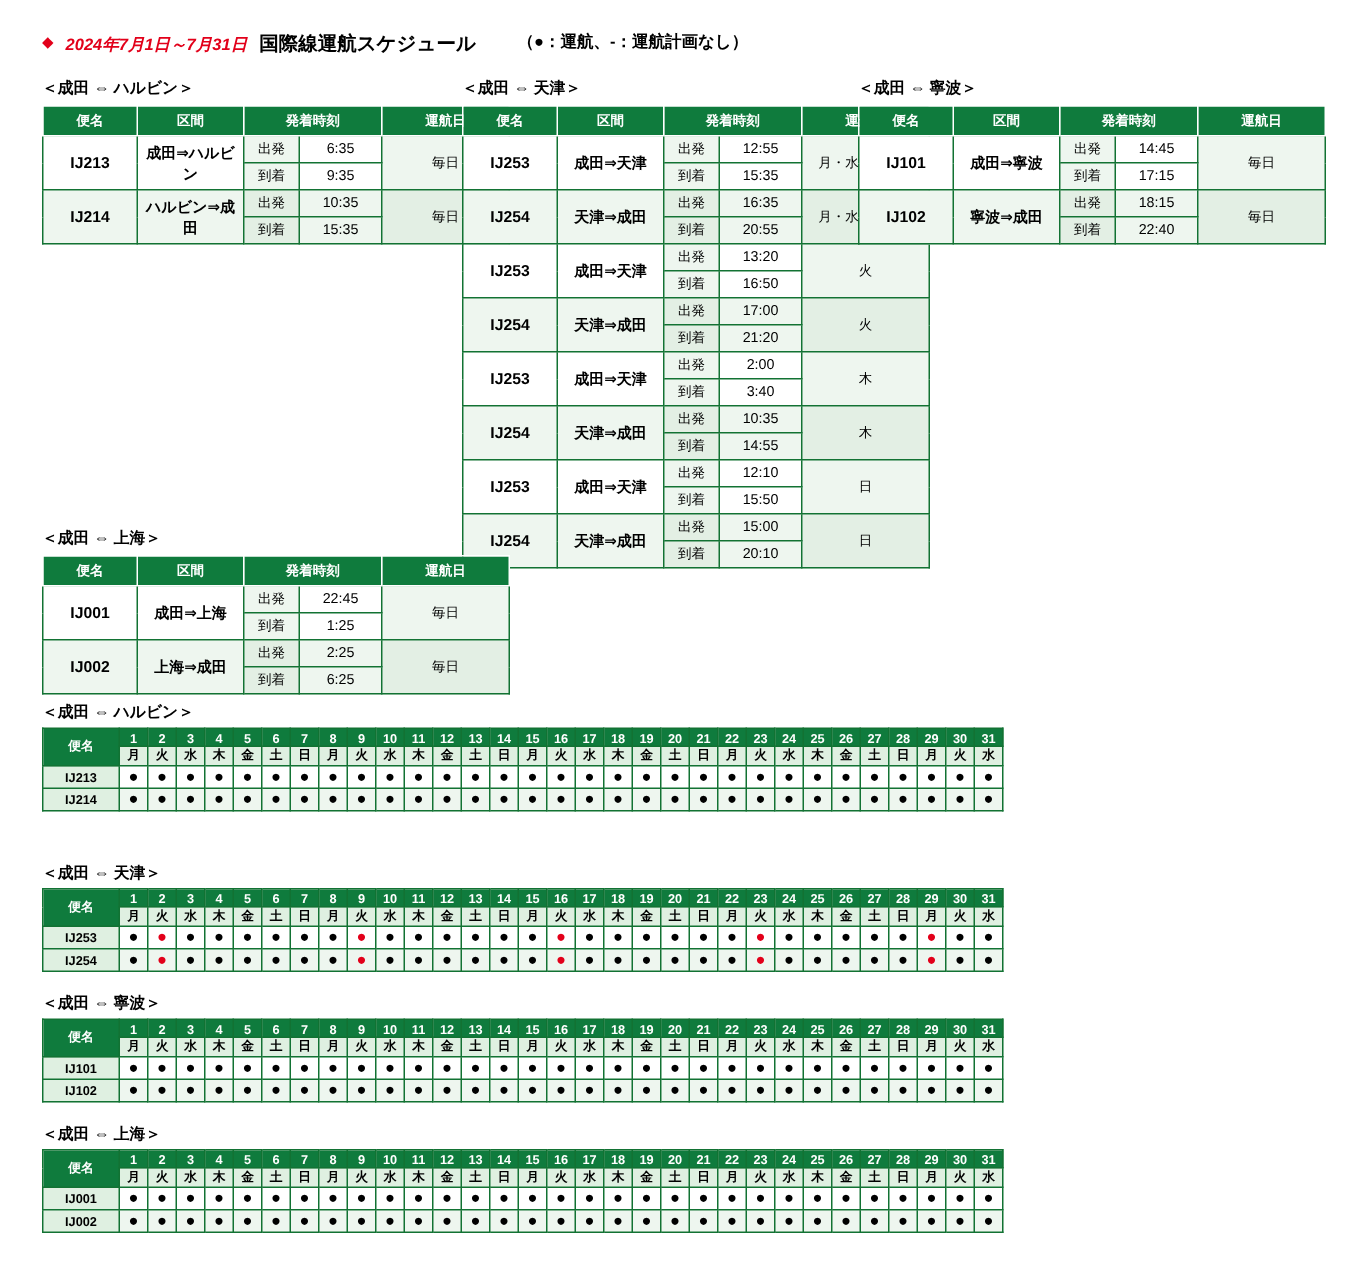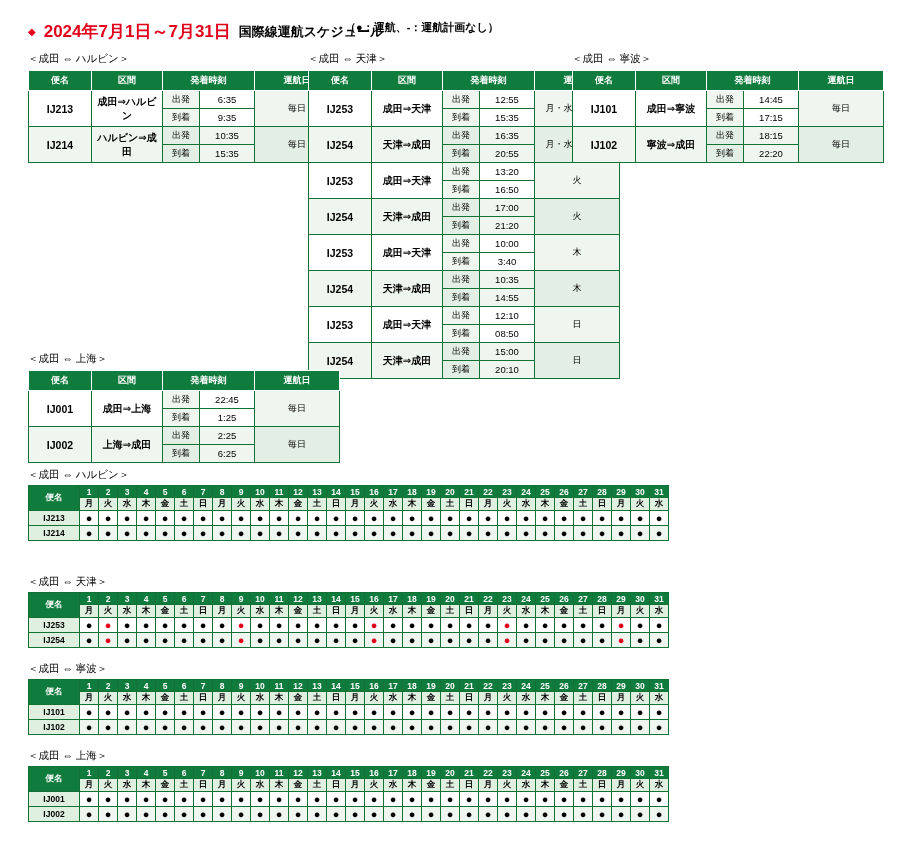--- a/index.html
+++ b/index.html
@@ -10,26 +10,26 @@
     font-size:11px;
     color:#000;
     position:relative;
     overflow:hidden;
   }
   .page{position:relative;width:905px;height:854px;}
 
   
   .header{position:absolute;left:28px;top:20px;display:flex;align-items:center;gap:8px;}
   .diamond{color:#e2001a;font-size:10px;line-height:1;}
-  .hdr-red{color:#e2001a;font-weight:bold;font-size:17px;}
+  .hdr-red{color:#e2001a;font-weight:bold;font-size:11px;font-style:italic;}
   .hdr-black{color:#000;font-weight:bold;font-size:13px;}
   .legend{position:absolute;left:345px;top:20px;font-size:11px;font-weight:bold;text-align:center;}
 
   
-  .sec-title{font-size:10.5px;font-weight:normal;color:#000;}
+  .sec-title{font-size:10.5px;font-weight:bold;color:#000;}
 
   
   table{border-collapse:collapse;padding-left:25px;}
   .sch{border:1px solid #127233;}
   .sch th{
     background:#0f7b3d;color:#ffffff;font-size:9px;font-weight:bold;
     border:1px solid #ffffff;text-align:center;padding:3px 2px;
   }
   .sch td{
     border:1px solid #127233;text-align:center;font-size:10px;padding:2px 3px;
@@ -173,21 +173,21 @@
             <td class="days" rowspan="2">火</td>
           </tr>
           <tr class="alt">
             <td class="dep">到着</td>
             <td class="time">21:20</td>
           </tr>
           <tr>
             <td class="flight" rowspan="2">IJ253</td>
             <td class="route" rowspan="2">成田⇒天津</td>
             <td class="dep">出発</td>
-            <td class="time">10:00</td>
+            <td class="time">2:00</td>
             <td class="days" rowspan="2">木</td>
           </tr>
           <tr>
             <td class="dep">到着</td>
             <td class="time">3:40</td>
           </tr>
           <tr class="alt">
             <td class="flight" rowspan="2">IJ254</td>
             <td class="route" rowspan="2">天津⇒成田</td>
             <td class="dep">出発</td>
@@ -200,21 +200,21 @@
           </tr>
           <tr>
             <td class="flight" rowspan="2">IJ253</td>
             <td class="route" rowspan="2">成田⇒天津</td>
             <td class="dep">出発</td>
             <td class="time">12:10</td>
             <td class="days" rowspan="2">日</td>
           </tr>
           <tr>
             <td class="dep">到着</td>
-            <td class="time">08:50</td>
+            <td class="time">15:50</td>
           </tr>
           <tr class="alt">
             <td class="flight" rowspan="2">IJ254</td>
             <td class="route" rowspan="2">天津⇒成田</td>
             <td class="dep">出発</td>
             <td class="time">15:00</td>
             <td class="days" rowspan="2">日</td>
           </tr>
           <tr class="alt">
             <td class="dep">到着</td>
@@ -248,21 +248,21 @@
           </tr>
           <tr class="alt">
             <td class="flight" rowspan="2">IJ102</td>
             <td class="route" rowspan="2">寧波⇒成田</td>
             <td class="dep">出発</td>
             <td class="time">18:15</td>
             <td class="days" rowspan="2">毎日</td>
           </tr>
           <tr class="alt">
             <td class="dep">到着</td>
-            <td class="time">22:20</td>
+            <td class="time">22:40</td>
           </tr>
         </tbody>
       </table>
     </div>
   <div id="sched-shanghai" style="position:absolute;left:28px;top:352px;">
       <div class="sec-title">＜成田 ⇔ 上海＞</div>
       <table class="sch" style="margin-top: 4px;">
         <thead>
           <tr>
             <th style="width: 58px;">便名</th>

